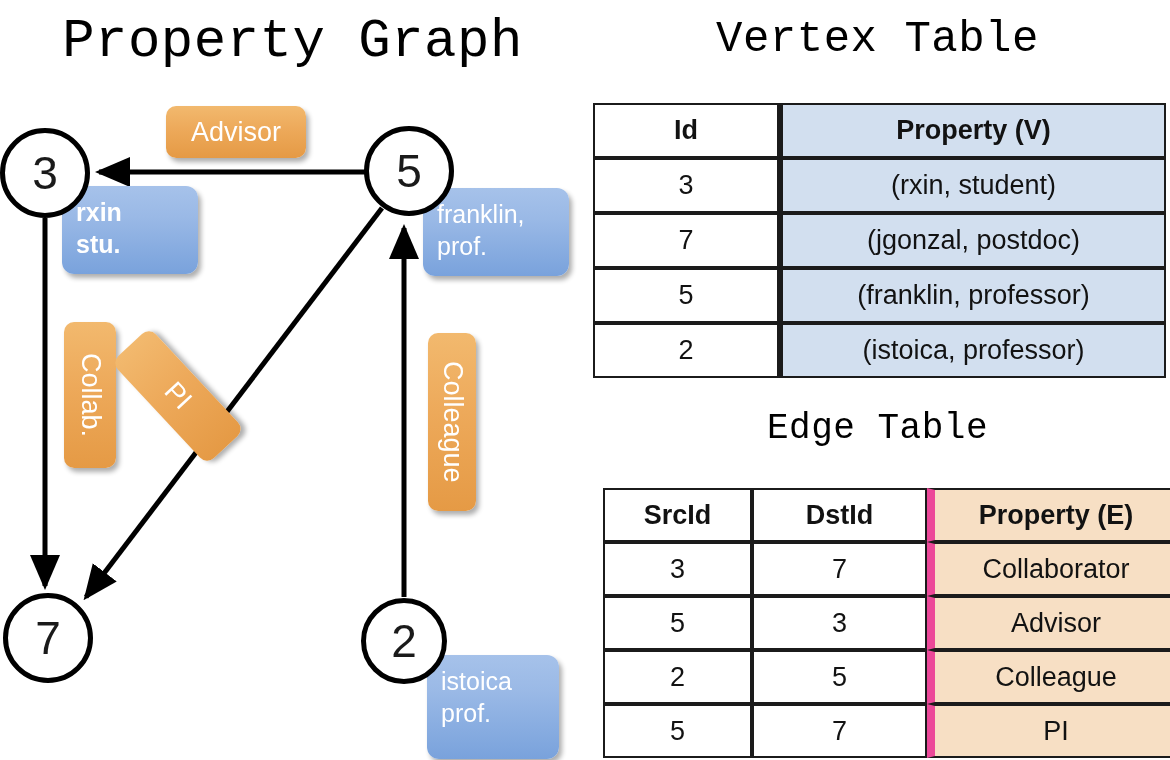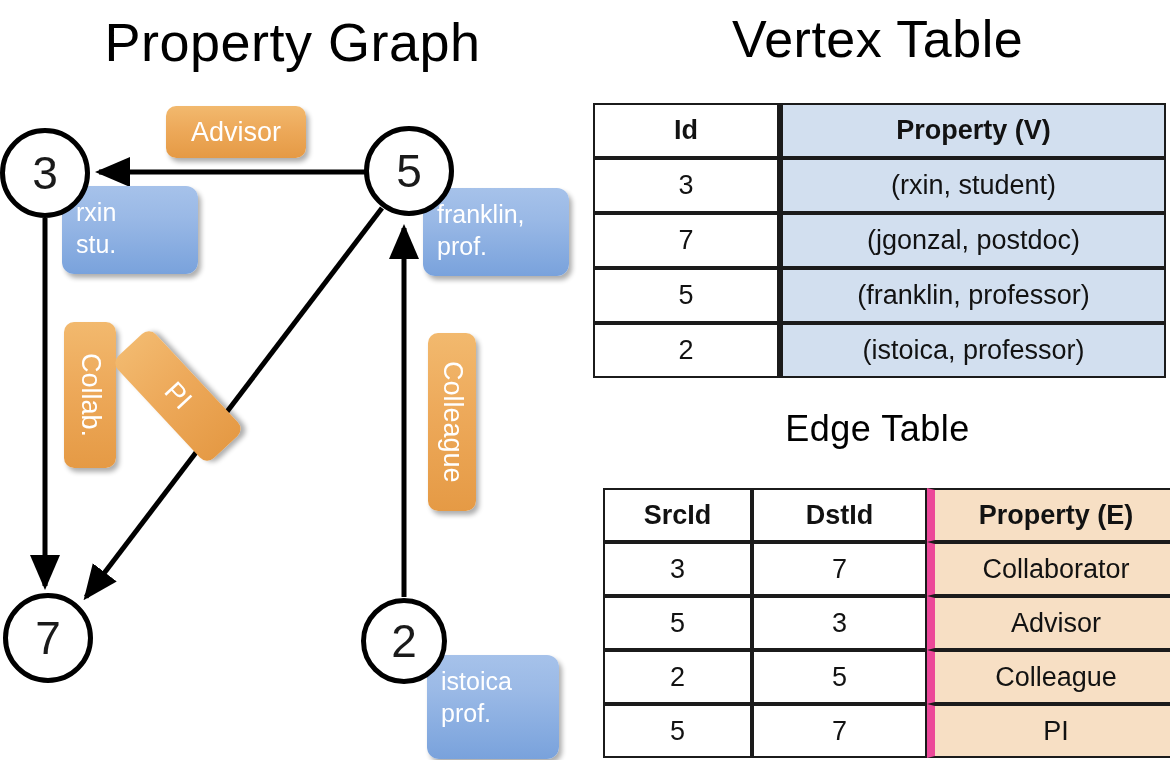--- a/index.html
+++ b/index.html
@@ -11,36 +11,36 @@
     width: 1170px;
     height: 760px;
     position: relative;
     overflow: hidden;
     font-family: "Liberation Sans", sans-serif;
   }
 
   
   .title {
     position: absolute;
-    font-family: Liberation Sans, sans-serif;
+    font-family: Liberation Mono, monospace;
     font-weight: 300;
     color: #000000;
     letter-spacing: 0.5px;
     white-space: nowrap;
   }
   #title-property-graph {
     left: 0; top: 10px; width: 585px;
     text-align: center;
     font-size: 54px;
     line-height: 64px;
   }
   #title-vertex-table {
     left: 585px; top: 8px; width: 585px;
     text-align: center;
-    font-size: 52px;
+    font-size: 44px;
     line-height: 62px;
   }
   #title-edge-table {
     left: 585px; top: 398px; width: 585px;
     text-align: center;
     font-size: 36px;
     line-height: 62px;
   }
 
   
@@ -181,21 +181,21 @@
   </div>
 
   <div class="ebox rot" id="pill-pi" style="left:152px; top:326px; width:52px; height:140px;">
     <span>PI</span>
   </div>
 
   <div class="ebox vert" id="pill-colleague" style="left:428px; top:333px; width:48px; height:178px;">
     <span>Colleague</span>
   </div>
 
-  <div class="vbox" id="vbox-rxin" style="left:62px; top:186px; width:136px; height:88px;">
+  <div class="vbox" id="vbox-rxin" style="left:62px; top:186px; width:136px; height:88px;font-weight:bold;">
     <div>rxin</div>
     <div>stu.</div>
   </div>
 
   <div class="vbox" id="vbox-franklin" style="left:423px; top:188px; width:146px; height:88px;">
     <div>franklin,</div>
     <div>prof.</div>
   </div>
 
 

